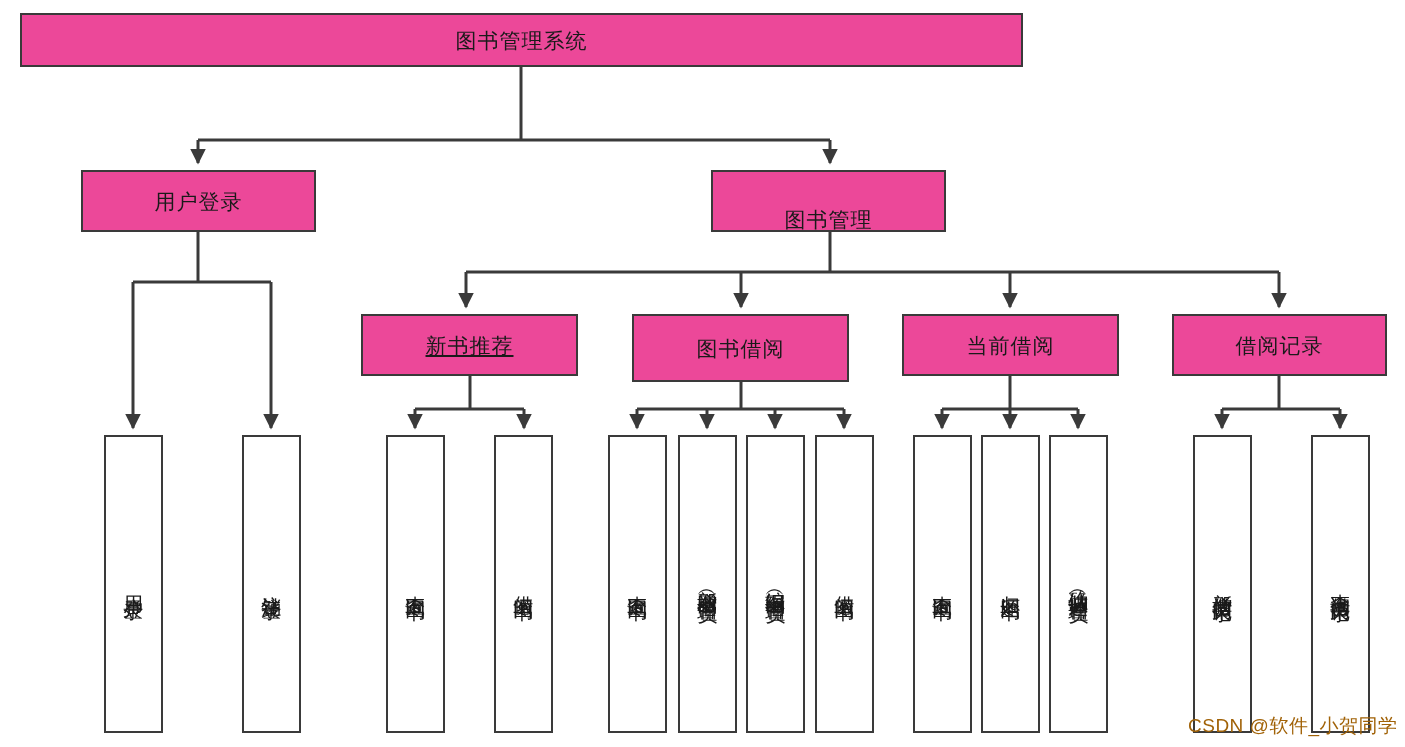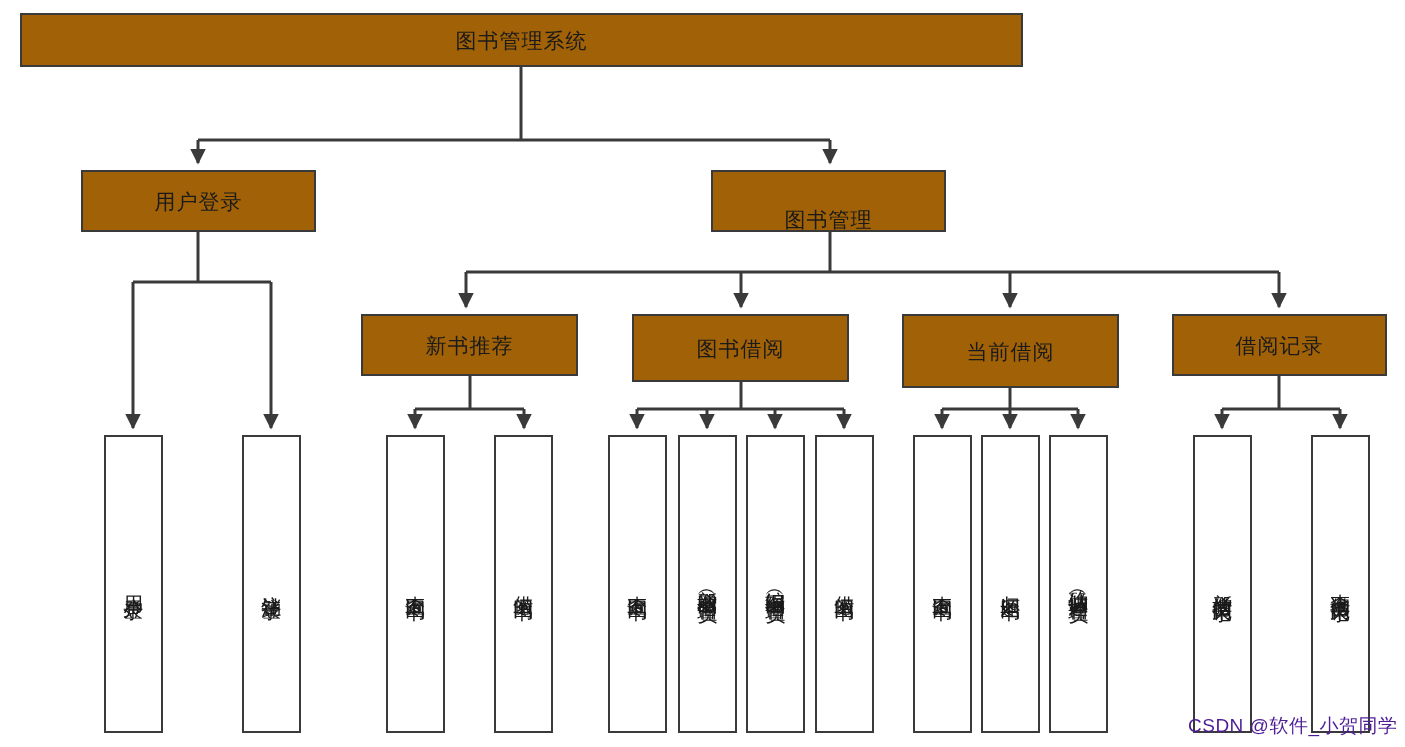--- a/index.html
+++ b/index.html
@@ -1,36 +1,36 @@
 <!DOCTYPE html>
 <html><head>
 <meta charset="utf-8">
 <style>
   html,body{margin:0;padding:0;background:#ffffff;}
   body{width:1405px;height:747px;overflow:hidden;
        font-family:"Liberation Sans","DejaVu Sans",sans-serif;}
   #stage{position:relative;width:1405px;height:747px;background:#fff;}
   svg.lines{position:absolute;left:0;top:0;width:1405px;height:747px;}
 
-  .node{position:absolute;box-sizing:border-box;background:#a16207;
+  .node{position:absolute;box-sizing:border-box;background:#ec4899;
         border:2px solid #3a3a3a;display:flex;align-items:center;
         justify-content:center;color:#1a1a1a;}
   .node .lbl{display:block;}
 
   .node.h{font-size:21px;line-height:1;letter-spacing:1px;}
   .node.root{font-size:21px;}
 
   .leaf{position:absolute;box-sizing:border-box;background:#ffffff;
         border:2px solid #3a3a3a;display:flex;align-items:center;
         justify-content:center;color:#1a1a1a;overflow:hidden;}
   .leaf .vlbl{writing-mode:vertical-rl;text-orientation:upright;
         font-size:20px;line-height:1.42;letter-spacing:2px;
         white-space:nowrap;}
 
-  .watermark{position:absolute;color:#4c1d95;font-size:19px;
+  .watermark{position:absolute;color:#a16207;font-size:19px;
         letter-spacing:.5px;white-space:nowrap;}
 </style>
 </head>
 <body>
 
 <div id="stage">
 
   <svg class="lines" viewBox="0 0 1405 747" xmlns="http://www.w3.org/2000/svg">
     <defs>
       <marker id="arr" viewBox="0 0 10 10" refX="9" refY="5" markerWidth="5.2" markerHeight="5.2" orient="auto-start-reverse">
@@ -85,27 +85,27 @@
     <span class="lbl">图书管理系统</span>
   </div>
 
   <div class="node h" style="left:81px;top:170px;width:235px;height:62px;">
     <span class="lbl">用户登录</span>
   </div>
   <div class="node h" style="left:711px;top:170px;width:235px;height:62px;align-items:flex-end;">
     <span class="lbl">图书管理</span>
   </div>
 
-  <div class="node h" style="left:361px;top:314px;width:217px;height:62px;">
+  <div class="node h" style="left:361px;top:314px;width:217px;height:62px;text-decoration:underline;">
     <span class="lbl">新书推荐</span>
   </div>
   <div class="node h" style="left:632px;top:314px;width:217px;height:68px;">
     <span class="lbl">图书借阅</span>
   </div>
-  <div class="node h" style="left:902px;top:314px;width:217px;height:74px;">
+  <div class="node h" style="left:902px;top:314px;width:217px;height:62px;">
     <span class="lbl">当前借阅</span>
   </div>
   <div class="node h" style="left:1172px;top:314px;width:215px;height:62px;">
     <span class="lbl">借阅记录</span>
   </div>
 
   <div class="leaf" style="left:104px;top:435px;width:59px;height:298px;">
     <span class="vlbl">用户登录</span>
   </div>
   <div class="leaf" style="left:242px;top:435px;width:59px;height:298px;">

